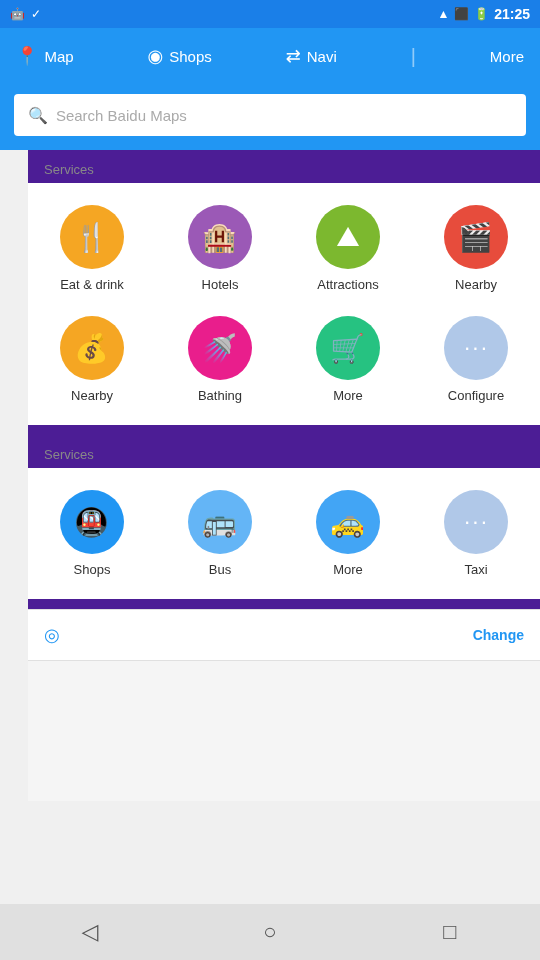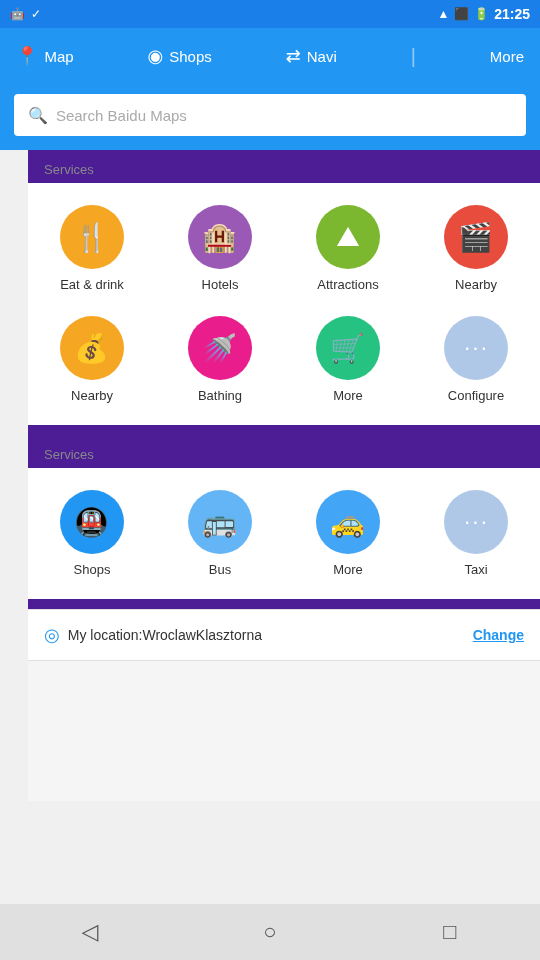--- a/index.html
+++ b/index.html
@@ -179,21 +179,20 @@
     }
     .location-text {
       font-size: 14px;
       color: #333;
     }
     .change-btn {
       color: #2196f3;
       font-size: 14px;
       font-weight: bold;
       cursor: pointer;
-      text-decoration: underline;
     }
 
     
     .bottom-nav {
       position: absolute;
       bottom: 0;
       width: 540px;
       height: 56px;
       background: #e0e0e0;
       display: flex;
@@ -355,21 +354,20 @@
         </div>
         <span class="item-label">Taxi</span>
       </div>
 
     </div>
   </div>
 
   <div class="location-bar">
     <div class="location-left">
       <span class="location-icon">◎</span>
-      <span class="location-text">My location:WroclawKlasztorna</span>
     </div>
     <span class="change-btn">Change</span>
   </div>
 
   <div class="empty-area"></div>
 
 </div>
 
 <div class="bottom-nav">
   <div class="bottom-btn">◁</div>

